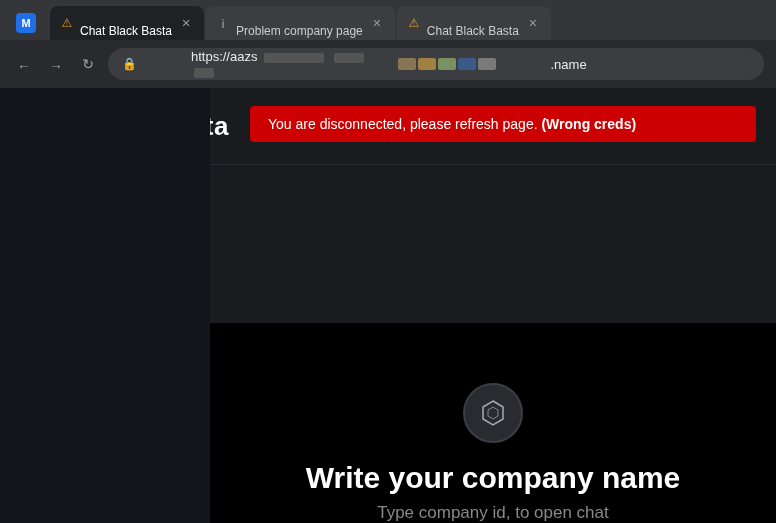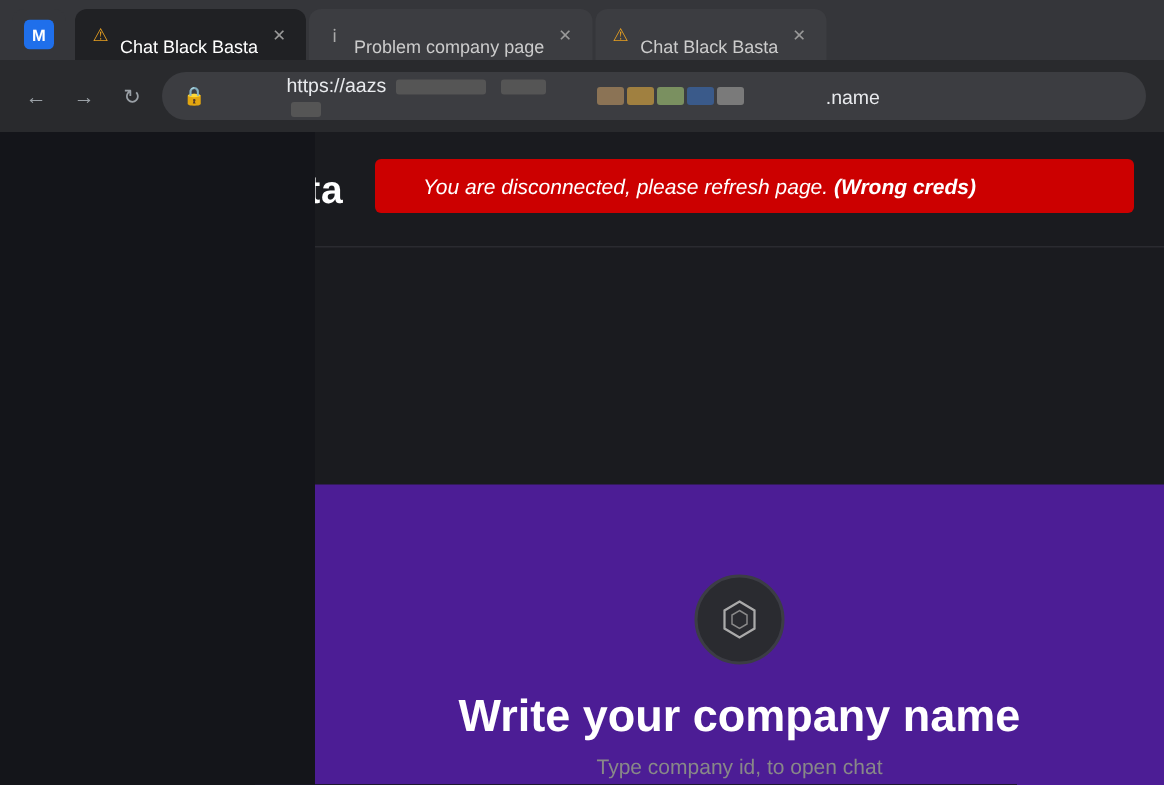--- a/index.html
+++ b/index.html
@@ -182,47 +182,47 @@
       color: #ffffff;
       font-size: 26px;
       font-weight: 600;
       letter-spacing: 0.5px;
     }
 
     
     .error-banner {
       background: #cc0000;
       color: #ffffff;
-      padding: 10px 32px;
+      padding: 10px 18px;
       font-size: 14px;
       font-weight: 500;
       position: absolute;
       top: 18px;
       left: 250px;
       right: 20px;
       border-radius: 4px;
-      font-style: italic;
     }
 
     .error-bold {
       font-weight: 800;
     }
 
     
     .center-content {
       position: absolute;
       bottom: 0;
       left: 210px;
       right: 0;
-      background: #4c1d95;
+      background: #000000;
       display: flex;
       flex-direction: column;
       align-items: center;
       padding-top: 60px;
       height: 200px;
+      text-decoration: underline;
     }
 
     .center-icon {
       width: 60px;
       height: 60px;
       border-radius: 50%;
       background: #2a2b30;
       border: 2px solid #3c3d45;
       display: flex;
       align-items: center;
@@ -234,21 +234,21 @@
 
     .center-title {
       color: #ffffff;
       font-size: 30px;
       font-weight: 600;
       margin-bottom: 8px;
     }
 
     .center-subtitle {
       color: #888;
-      font-size: 14px;
+      font-size: 17px;
     }
 
     
     .left-area {
       position: absolute;
       left: 0;
       top: 0;
       width: 210px;
       height: 100%;
       background: #14151a;

